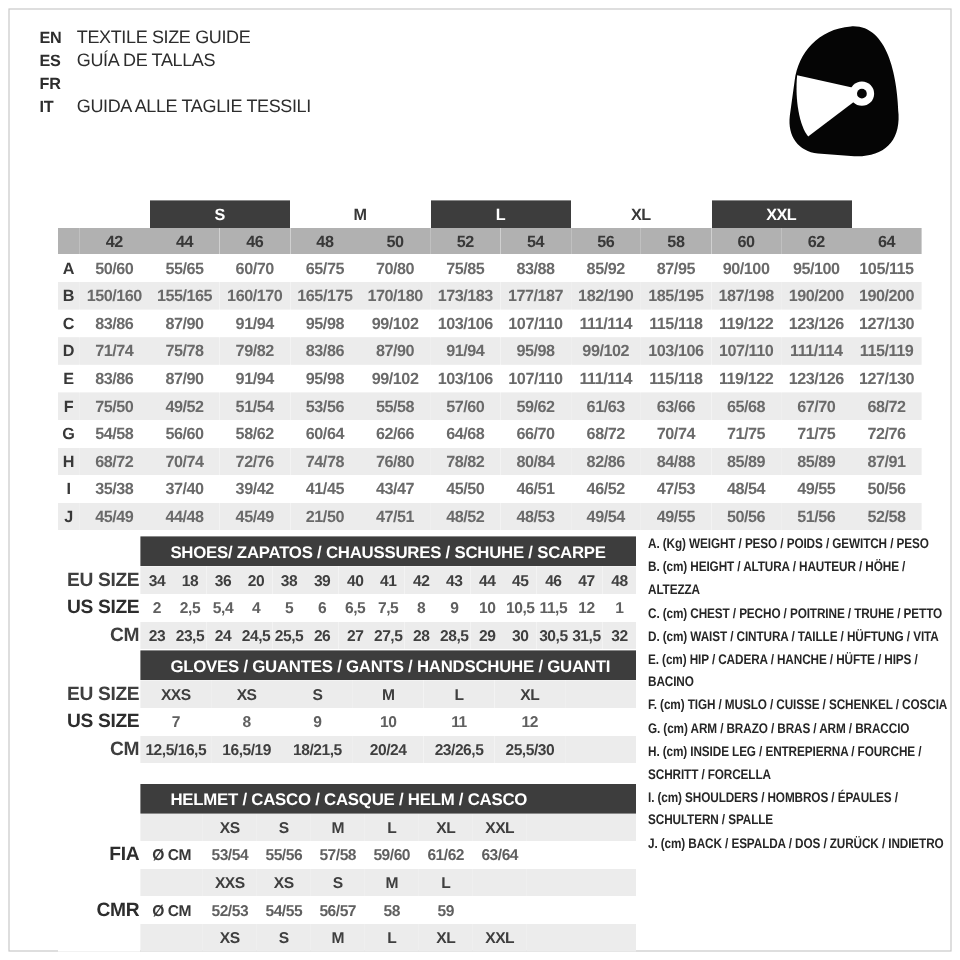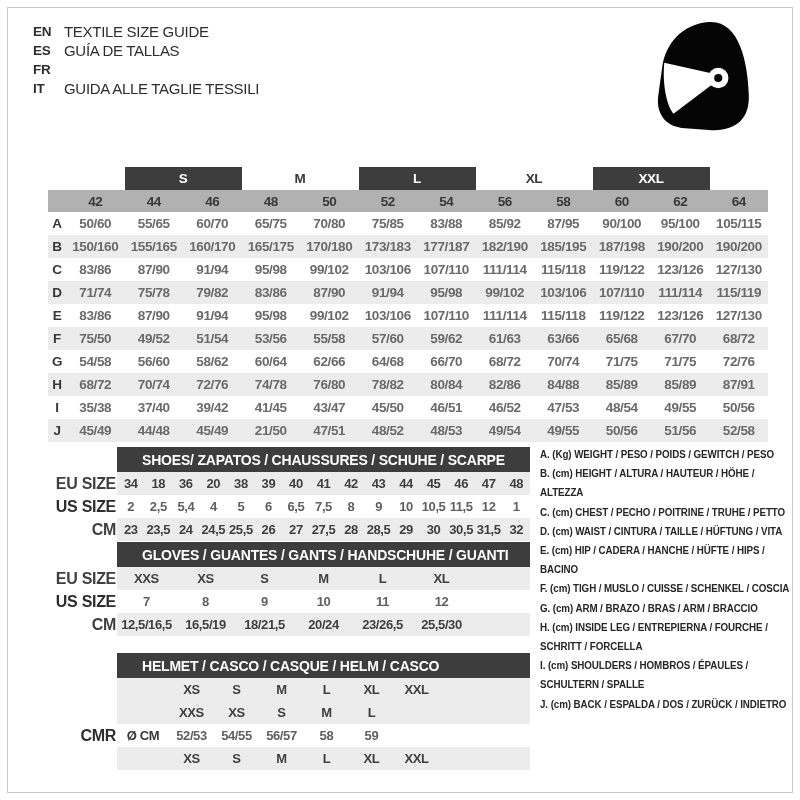--- a/index.html
+++ b/index.html
@@ -422,20 +422,31 @@
         <td class="plain"></td>
         <td></td>
         <td>XS</td>
         <td>S</td>
         <td>M</td>
         <td>L</td>
         <td>XL</td>
         <td>XXL</td>
         <td></td>
       </tr>
+      <tr>
+        <td class="rowlabel">FIA</td>
+        <td class="diam">Ø CM</td>
+        <td>53/54</td>
+        <td>55/56</td>
+        <td>57/58</td>
+        <td>59/60</td>
+        <td>61/62</td>
+        <td>63/64</td>
+        <td></td>
+      </tr>
       <tr class="band">
         <td class="plain"></td>
         <td></td>
         <td>XXS</td>
         <td>XS</td>
         <td>S</td>
         <td>M</td>
         <td>L</td>
         <td></td>
         <td></td>

